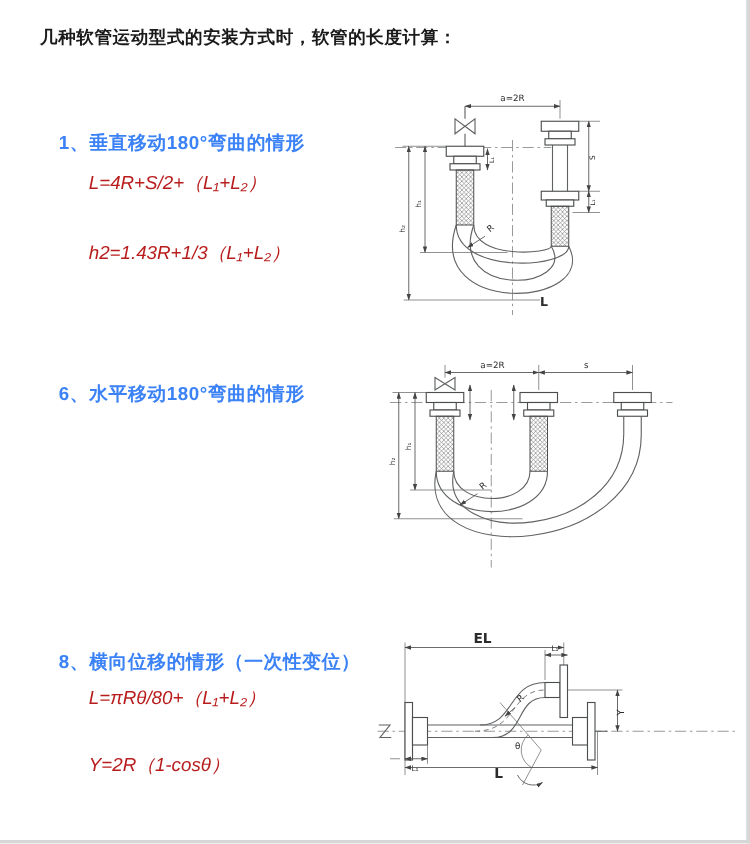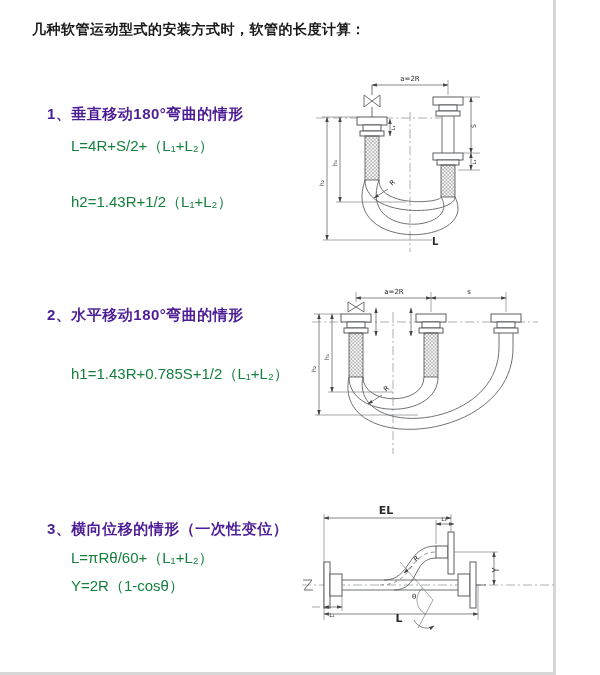--- a/index.html
+++ b/index.html
@@ -1,23 +1,23 @@
 <!DOCTYPE html>
 <html><head>
 <meta charset="utf-8">
 <style>
   html,body{margin:0;padding:0;background:#fff;}
-  #page{position:relative;width:556px;height:675px;background:#ffffff;overflow:hidden;
+  #page{position:relative;width:600px;height:675px;background:#ffffff;overflow:hidden;
         font-family:"Liberation Sans","DejaVu Sans",sans-serif;}
   .edge-r{position:absolute;right:0;top:0;width:3px;height:675px;background:#d7d7d7;}
   .edge-b{position:absolute;left:0;bottom:0;width:600px;height:3px;background:#d7d7d7;}
   .title{position:absolute;left:32px;top:21px;font-size:14px;font-weight:bold;color:#1a1a1a;
          letter-spacing:0.5px;white-space:nowrap;}
-  .head{position:absolute;font-size:15px;font-weight:bold;color:#4c1d95;white-space:nowrap;letter-spacing:0.5px;}
-  .formula{position:absolute;font-size:15px;color:#15803d;white-space:nowrap;}
+  .head{position:absolute;font-size:15px;font-weight:bold;color:#3b82f6;white-space:nowrap;letter-spacing:0.5px;}
+  .formula{position:absolute;font-size:15px;color:#b91c1c;white-space:nowrap;font-style:italic;}
   svg{position:absolute;overflow:visible;}
   svg text{font-family:"DejaVu Sans","Liberation Sans",sans-serif;fill:#2b2b2b;}
   .ln{stroke:#5f6163;stroke-width:0.9;fill:none;}
   .fit{stroke:#4b4d4f;stroke-width:0.9;fill:#ffffff;}
   .braid{stroke:#4b4d4f;stroke-width:0.8;fill:url(#braidpat);}
   .dim{stroke:#555;stroke-width:0.7;fill:none;marker-start:url(#arr);marker-end:url(#arr);}
   .ext{stroke:#6a6c6e;stroke-width:0.6;fill:none;}
   .cl{stroke:#8a8c8e;stroke-width:0.7;fill:none;stroke-dasharray:9,3,2,3;}
   .dash{stroke:#6a6c6e;stroke-width:0.7;fill:none;stroke-dasharray:4,3;}
   .lead{stroke:#555;stroke-width:0.7;fill:none;marker-end:url(#arr);}
@@ -26,28 +26,27 @@
 <body>
 
 <div id="page">
   <div class="edge-r"></div>
   <div class="edge-b"></div>
 
   <div class="title">几种软管运动型式的安装方式时，软管的长度计算：</div>
 
   <div class="head" style="left:47px;top:105px">1、垂直移动180°弯曲的情形</div>
   <div class="formula" style="left:71px;top:137px">L=4R+S/2+（L₁+L₂）</div>
-  <div class="formula" style="left:71px;top:193px">h2=1.43R+1/2（L₁+L₂）</div>
-
-  <div class="head" style="left:47px;top:306px">2、水平移动180°弯曲的情形</div>
-  <div class="formula" style="left:71px;top:365px">h1=1.43R+0.785S+1/2（L₁+L₂）</div>
-
-  <div class="head" style="left:47px;top:520px">3、横向位移的情形（一次性变位）</div>
-  <div class="formula" style="left:71px;top:549px">L=πRθ/60+（L₁+L₂）</div>
-  <div class="formula" style="left:71px;top:577px">Y=2R（1-cosθ）</div>
+  <div class="formula" style="left:71px;top:193px">h2=1.43R+1/3（L₁+L₂）</div>
+
+  <div class="head" style="left:47px;top:306px">6、水平移动180°弯曲的情形</div>
+
+  <div class="head" style="left:47px;top:520px">8、横向位移的情形（一次性变位）</div>
+  <div class="formula" style="left:71px;top:549px">L=πRθ/80+（L₁+L₂）</div>
+  <div class="formula" style="left:71px;top:603px">Y=2R（1-cosθ）</div>
 
   <svg style="left:310px;top:68px" width="285" height="188" viewBox="0 0 285 188">
     <defs>
       <marker id="arr" markerWidth="8" markerHeight="6" refX="7" refY="2.5" orient="auto-start-reverse">
         <path d="M0,0L7.5,2.5L0,5Z" fill="#444"></path>
       </marker>
       <pattern id="braidpat" width="3.5" height="3.5" patternUnits="userSpaceOnUse">
         <path d="M0,3.5L3.5,0M0,0L3.5,3.5" stroke="#7a7a7a" stroke-width="0.5"></path>
       </pattern>
     </defs>

